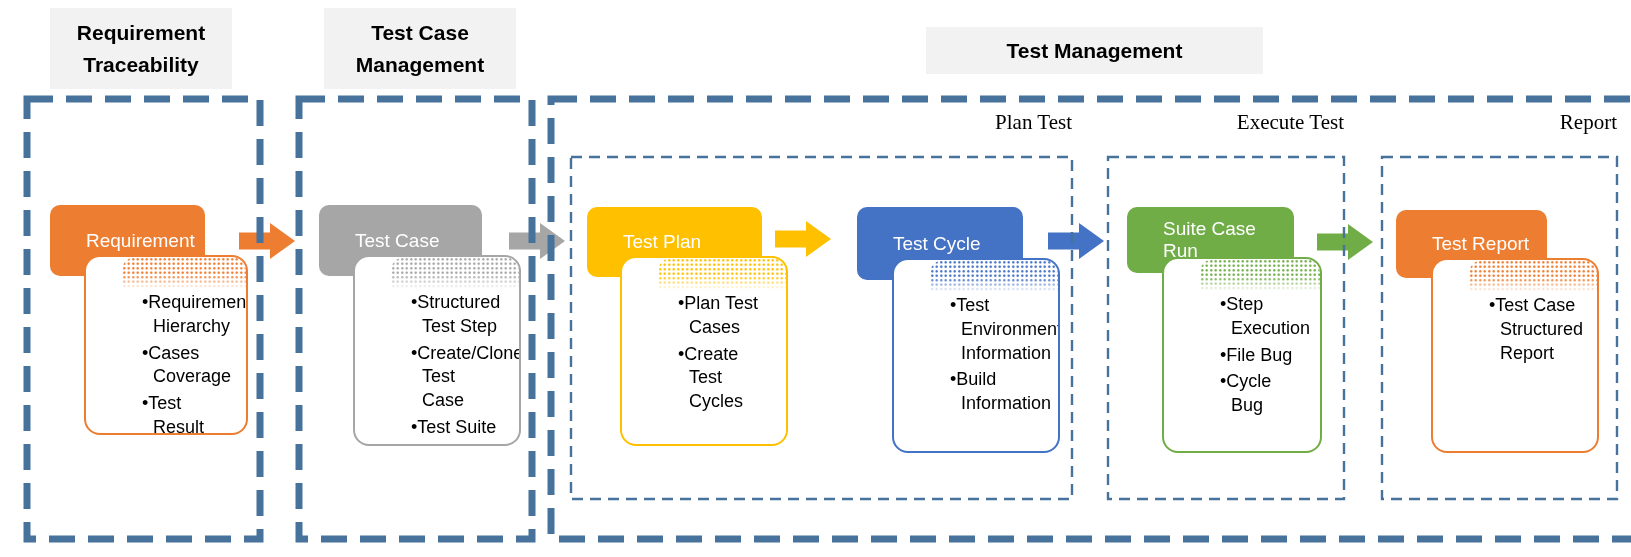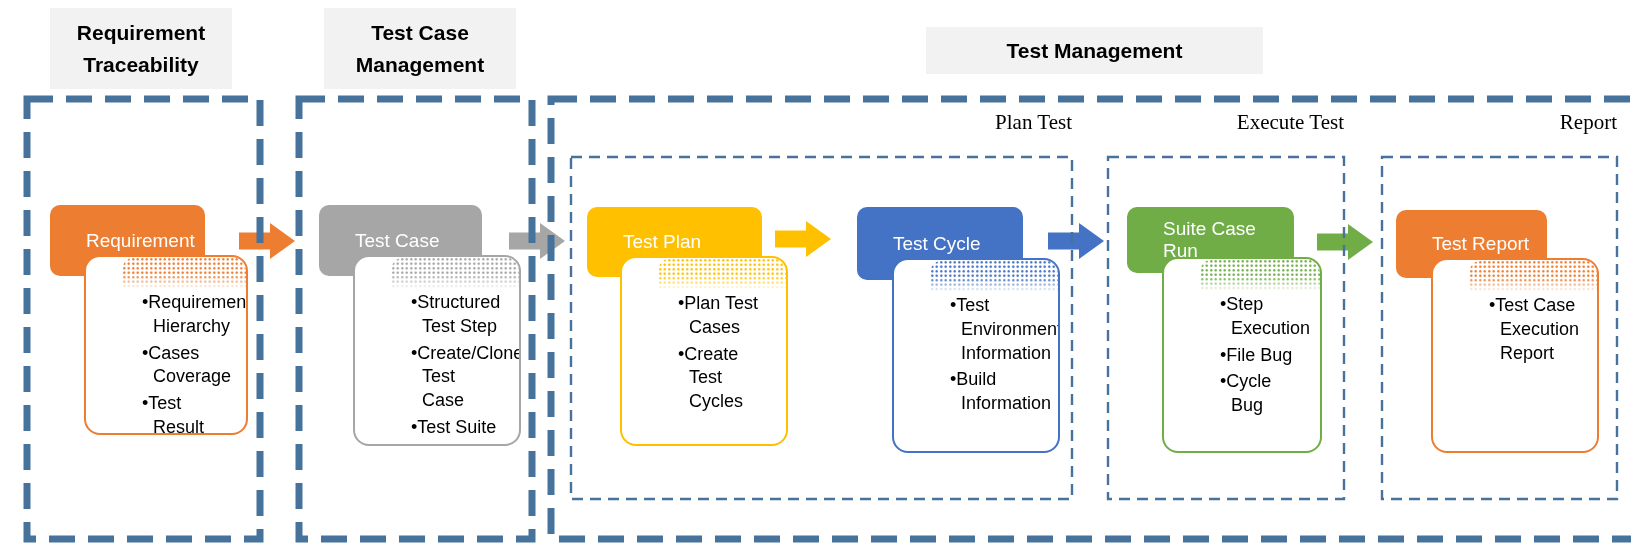--- a/index.html
+++ b/index.html
@@ -120,21 +120,21 @@
       <li>Cycle Bug</li>
     </ul>
   </div>
 
   <div class="card-header c-orange" style="left:1382px;top:210px;width:151px;height:68px">
     <span>Test Report</span>
   </div>
   <div class="card-body c-orange" style="left:1417px;top:258px;width:168px;height:195px">
     <div class="dots"></div>
     <ul class="bullets">
-      <li>Test Case Execution Report</li>
+      <li>Test Case Structured Report</li>
     </ul>
   </div>
 
   <svg class="arrow c-orange" style="left:225px;top:222px" width="57" height="38" viewBox="0 0 57 38">
     <path d="M0 10.5 H31 V1 L56 19 L31 37 V27.5 H0 Z"></path>
   </svg>
   <svg class="arrow c-gray" style="left:495px;top:222px" width="57" height="38" viewBox="0 0 57 38">
     <path d="M0 10.5 H31 V1 L56 19 L31 37 V27.5 H0 Z"></path>
   </svg>
   <svg class="arrow c-gold" style="left:761px;top:220px" width="57" height="38" viewBox="0 0 57 38">

